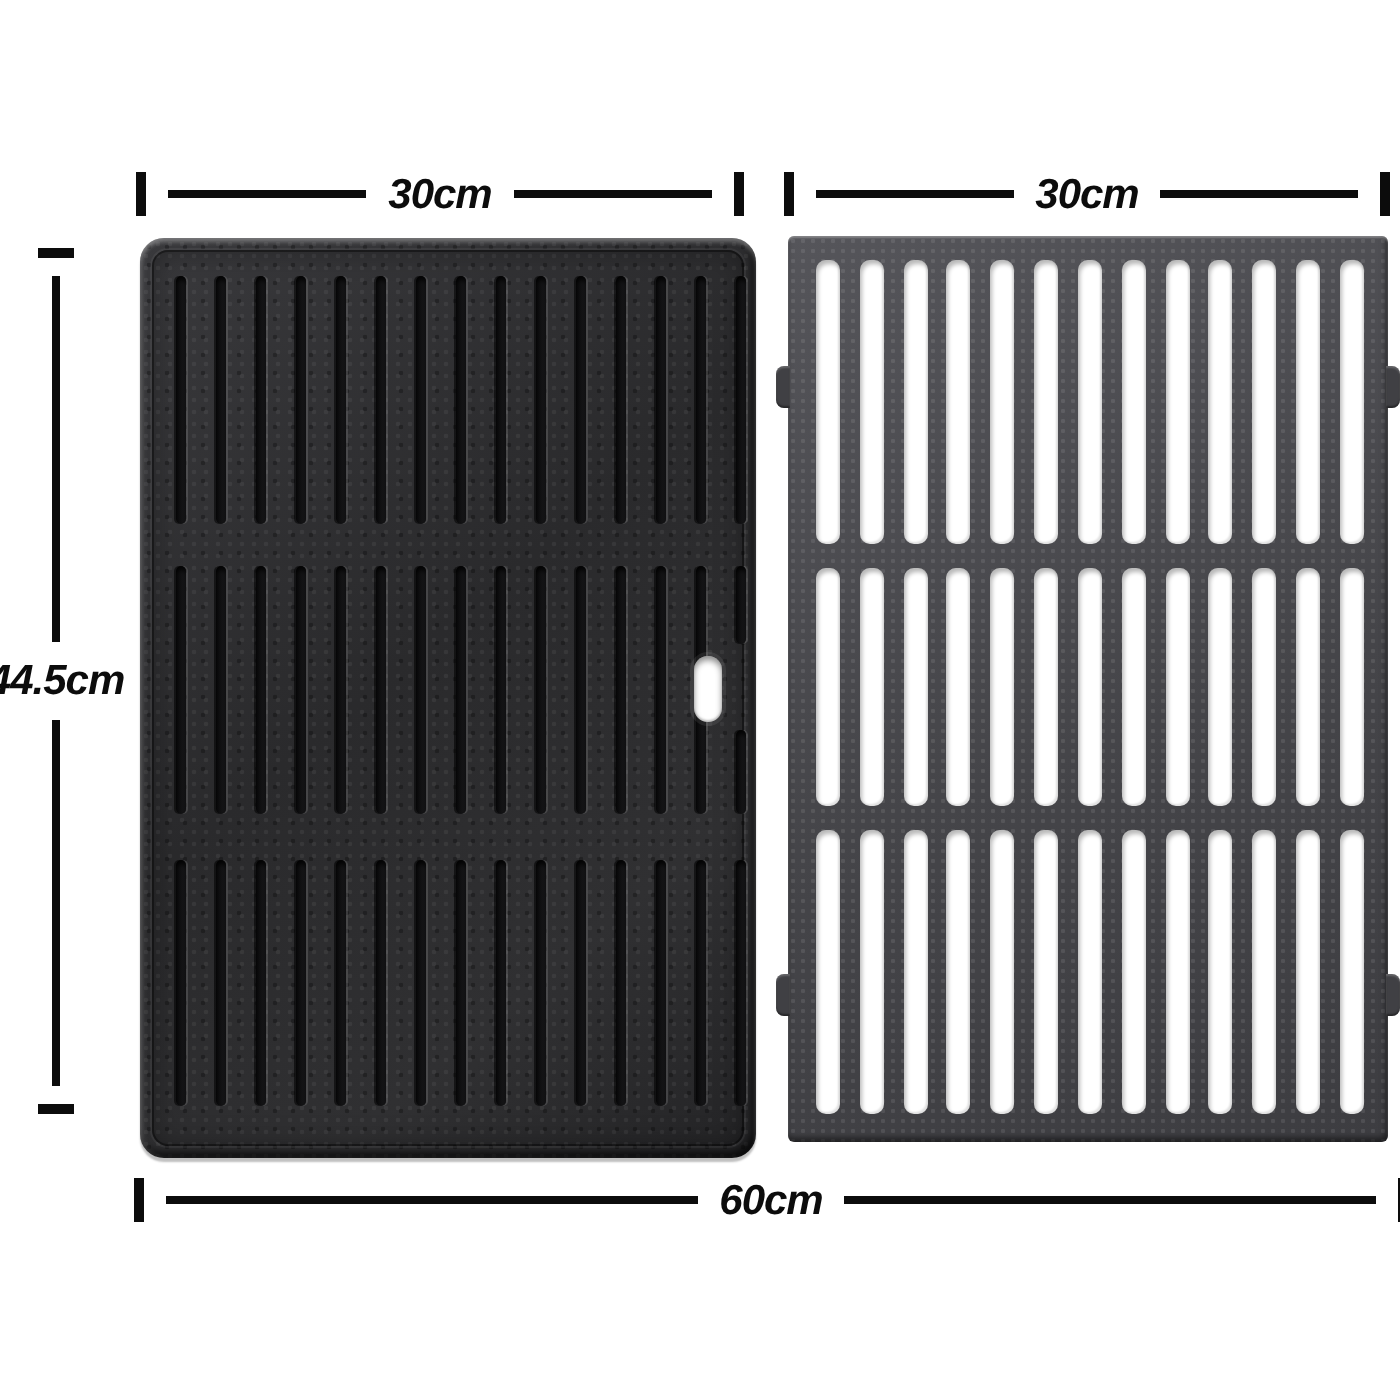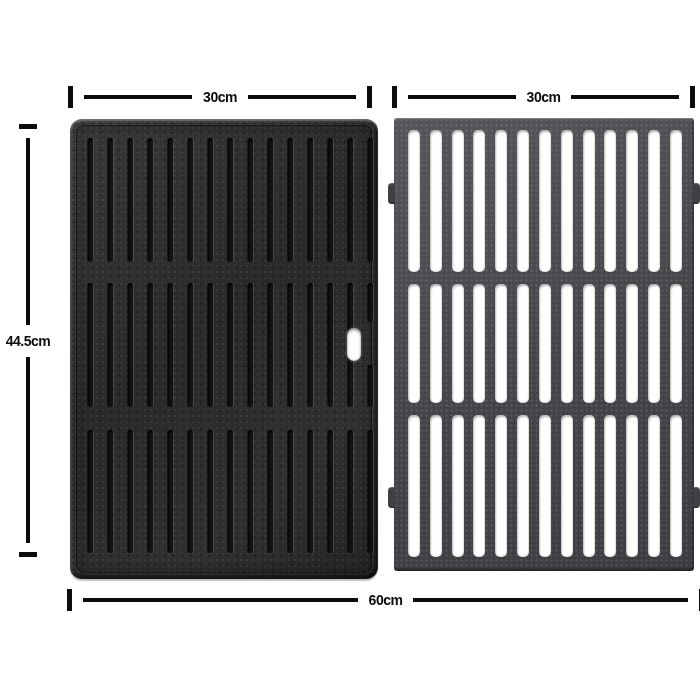--- a/index.html
+++ b/index.html
@@ -8,21 +8,21 @@
     font-family:"Liberation Sans",sans-serif;
   }
   
   .hdim{position:absolute;display:flex;align-items:center;gap:11px;height:22px;}
   .hdim .tick{width:5px;height:22px;background:#0c0c0c;flex:0 0 auto;}
   .hdim .seg{flex:1 1 auto;height:4px;background:#0c0c0c;}
   .vdim{position:absolute;display:flex;flex-direction:column;align-items:center;gap:9px;width:56px;}
   .vdim .tick{width:18px;height:5px;background:#0c0c0c;flex:0 0 auto;}
   .vdim .seg{width:4px;flex:1 1 auto;background:#0c0c0c;}
   .dim-label{
-    font-weight:700;font-size:14px;line-height:1;
+    font-style:italic;font-weight:700;font-size:21px;line-height:1;
     color:#0c0c0c;white-space:nowrap;letter-spacing:-.5px;
   }
   
   .griddle{
     position:absolute;left:70px;top:119px;width:308px;height:460px;border-radius:12px;
     background-color:#2c2c2e;
     background-image:
       radial-gradient(rgba(255,255,255,.055) 1px, transparent 1.3px),
       radial-gradient(rgba(0,0,0,.28) 1px, transparent 1.3px),
       linear-gradient(140deg,#39393c 0%,#2a2a2c 45%,#303032 75%,#242426 100%);

